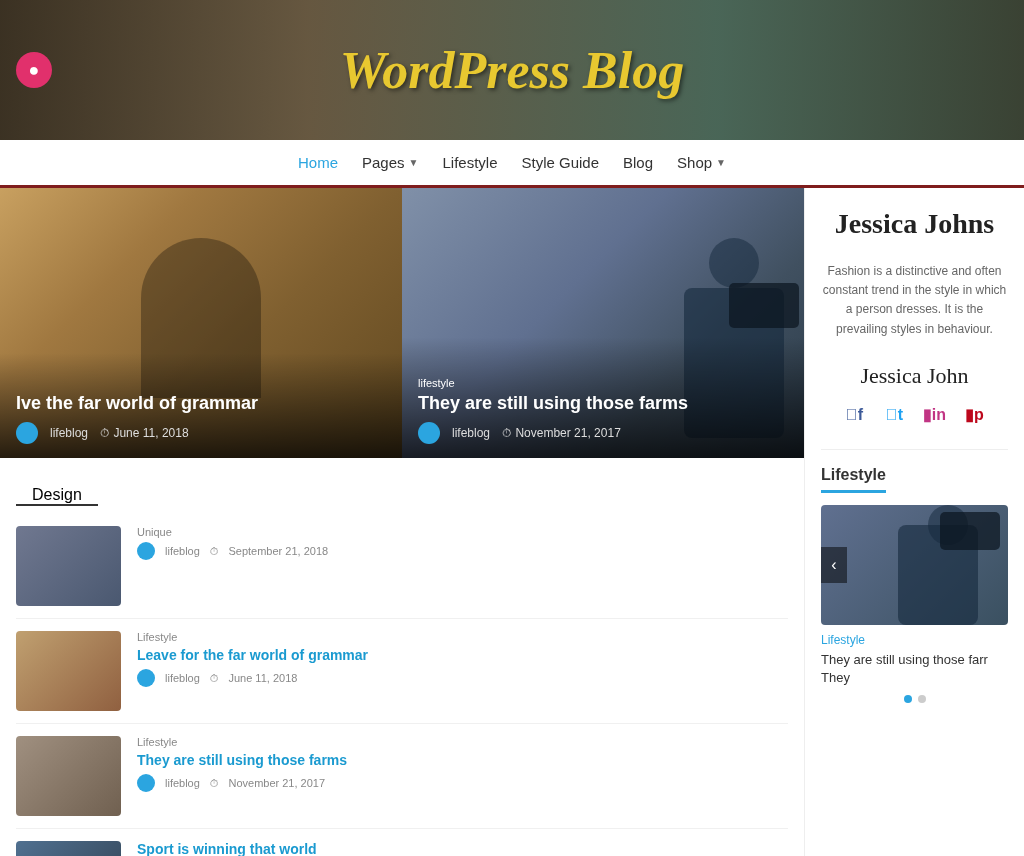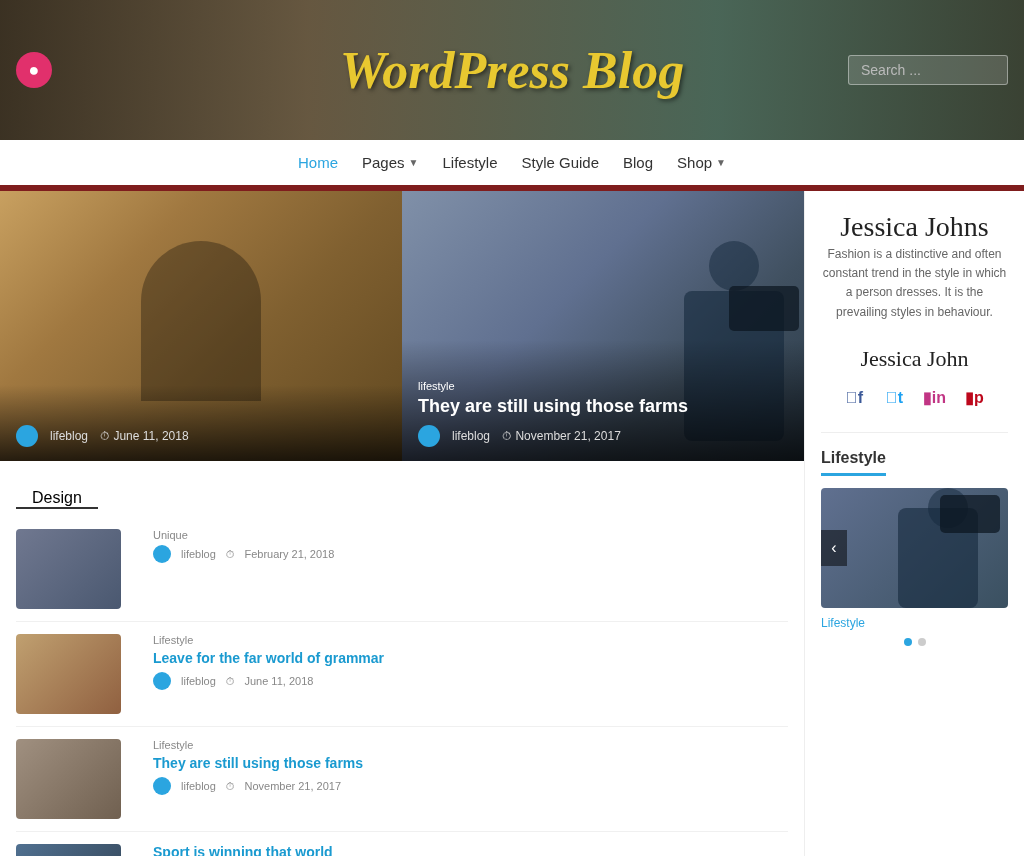--- a/index.html
+++ b/index.html
@@ -64,21 +64,21 @@
       font-size: 14px;
       width: 160px;
       outline: none;
     }
     .search-input::placeholder { color: #bbb; }
 
     
     .main-nav {
       width: 100%;
       background: #fff;
-      border-bottom: 6px solid #7f1d1d;
+      border-bottom: 3px solid #7f1d1d;
       display: flex;
       align-items: center;
       justify-content: center;
       padding: 14px 16px;
       gap: 24px;
     }
     .nav-item {
       font-size: 15px;
       color: #333;
       cursor: pointer;
@@ -184,21 +184,21 @@
 
     
     .card-grid {
       display: flex;
       flex-direction: column;
       gap: 0;
       padding: 8px 16px;
     }
     .card-row {
       display: flex;
-      gap: 32px;
+      gap: 16px;
       padding: 12px 0;
       border-bottom: 1px solid #f0f0f0;
     }
     .card-thumb {
       width: 105px;
       min-width: 105px;
       height: 80px;
       border-radius: 4px;
       overflow: hidden;
     }
@@ -248,24 +248,24 @@
 
     
     .sidebar-author {
       text-align: center;
       padding-bottom: 20px;
       border-bottom: 1px solid #eee;
       margin-bottom: 16px;
     }
     .sidebar-author-name {
       font-size: 28px;
-      font-weight: normal;
+      font-weight: bold;
       font-family: Georgia, serif;
       color: #222;
-      margin-bottom: 2px;
+      margin-bottom: 22px;
     }
     .sidebar-author-bio {
       font-size: 12px;
       color: #666;
       line-height: 1.6;
       margin-bottom: 24px;
     }
     .sidebar-author-sig {
       font-family: Georgia, 'Times New Roman', serif;
       font-size: 22px;
@@ -367,23 +367,20 @@
   </style>
 </head>
 <body>
 
 <header class="site-header">
   <div class="header-bg-overlay"></div>
   <div class="instagram-btn">
     <span>●</span>
   </div>
   <h1 class="site-title">WordPress Blog</h1>
-  <div class="search-area">
-    <input class="search-input" type="text" placeholder="Search ..." style="">
-  </div>
 </header>
 
 <nav class="main-nav">
   <a class="nav-item active">
     <span>Home</span>
   </a>
   <a class="nav-item">
     <span>Pages</span>
     <span class="arrow">▼</span>
   </a>
@@ -405,20 +402,21 @@
 <div class="main-layout">
   <div class="content-area">
 
     <div class="featured-grid">
 
       <div class="featured-left">
         <div class="featured-img-left">
           <div class="person-silhouette-left"></div>
         </div>
         <div class="featured-overlay">
+          <div class="featured-title">Ive the far world of grammar</div>
           <div class="featured-meta">
             <span class="meta-avatar"></span>
             <span>lifeblog</span>
             <span class="meta-date">
               <span>⏱</span>
               <span>June 11, 2018</span>
             </span>
           </div>
         </div>
       </div>
@@ -453,21 +451,21 @@
       <div class="card-row">
         <div class="card-thumb">
           <div class="thumb-img-1"></div>
         </div>
         <div class="card-info">
           <div class="card-category">Unique</div>
           <div class="card-meta">
             <span class="card-avatar"></span>
             <span>lifeblog</span>
             <span>⏱</span>
-            <span>February 21, 2018</span>
+            <span>September 21, 2018</span>
           </div>
         </div>
       </div>
 
       <div class="card-row">
         <div class="card-thumb">
           <div class="thumb-img-2"></div>
         </div>
         <div class="card-info">
           <div class="card-category">Lifestyle</div>
@@ -525,20 +523,21 @@
 
     <div>
       <div class="sidebar-section-title">Lifestyle</div>
       <div class="sidebar-featured-img">
         <div class="cam-head" style="bottom:80px;right:40px;width:40px;height:40px;"></div>
         <div class="cam-body" style="bottom:0;right:30px;width:80px;height:100px;"></div>
         <div class="cam-device" style="bottom:75px;right:8px;width:60px;height:38px;"></div>
         <div class="sidebar-nav-btn">‹</div>
       </div>
       <div class="sidebar-post-category">Lifestyle</div>
+      <div class="sidebar-post-title">They are still using those farr They</div>
       <div class="sidebar-dots">
         <div class="dot active"></div>
         <div class="dot"></div>
       </div>
     </div>
   </aside>
 </div>
 
 <style>
   .social-fb::after { content: 'f'; }

